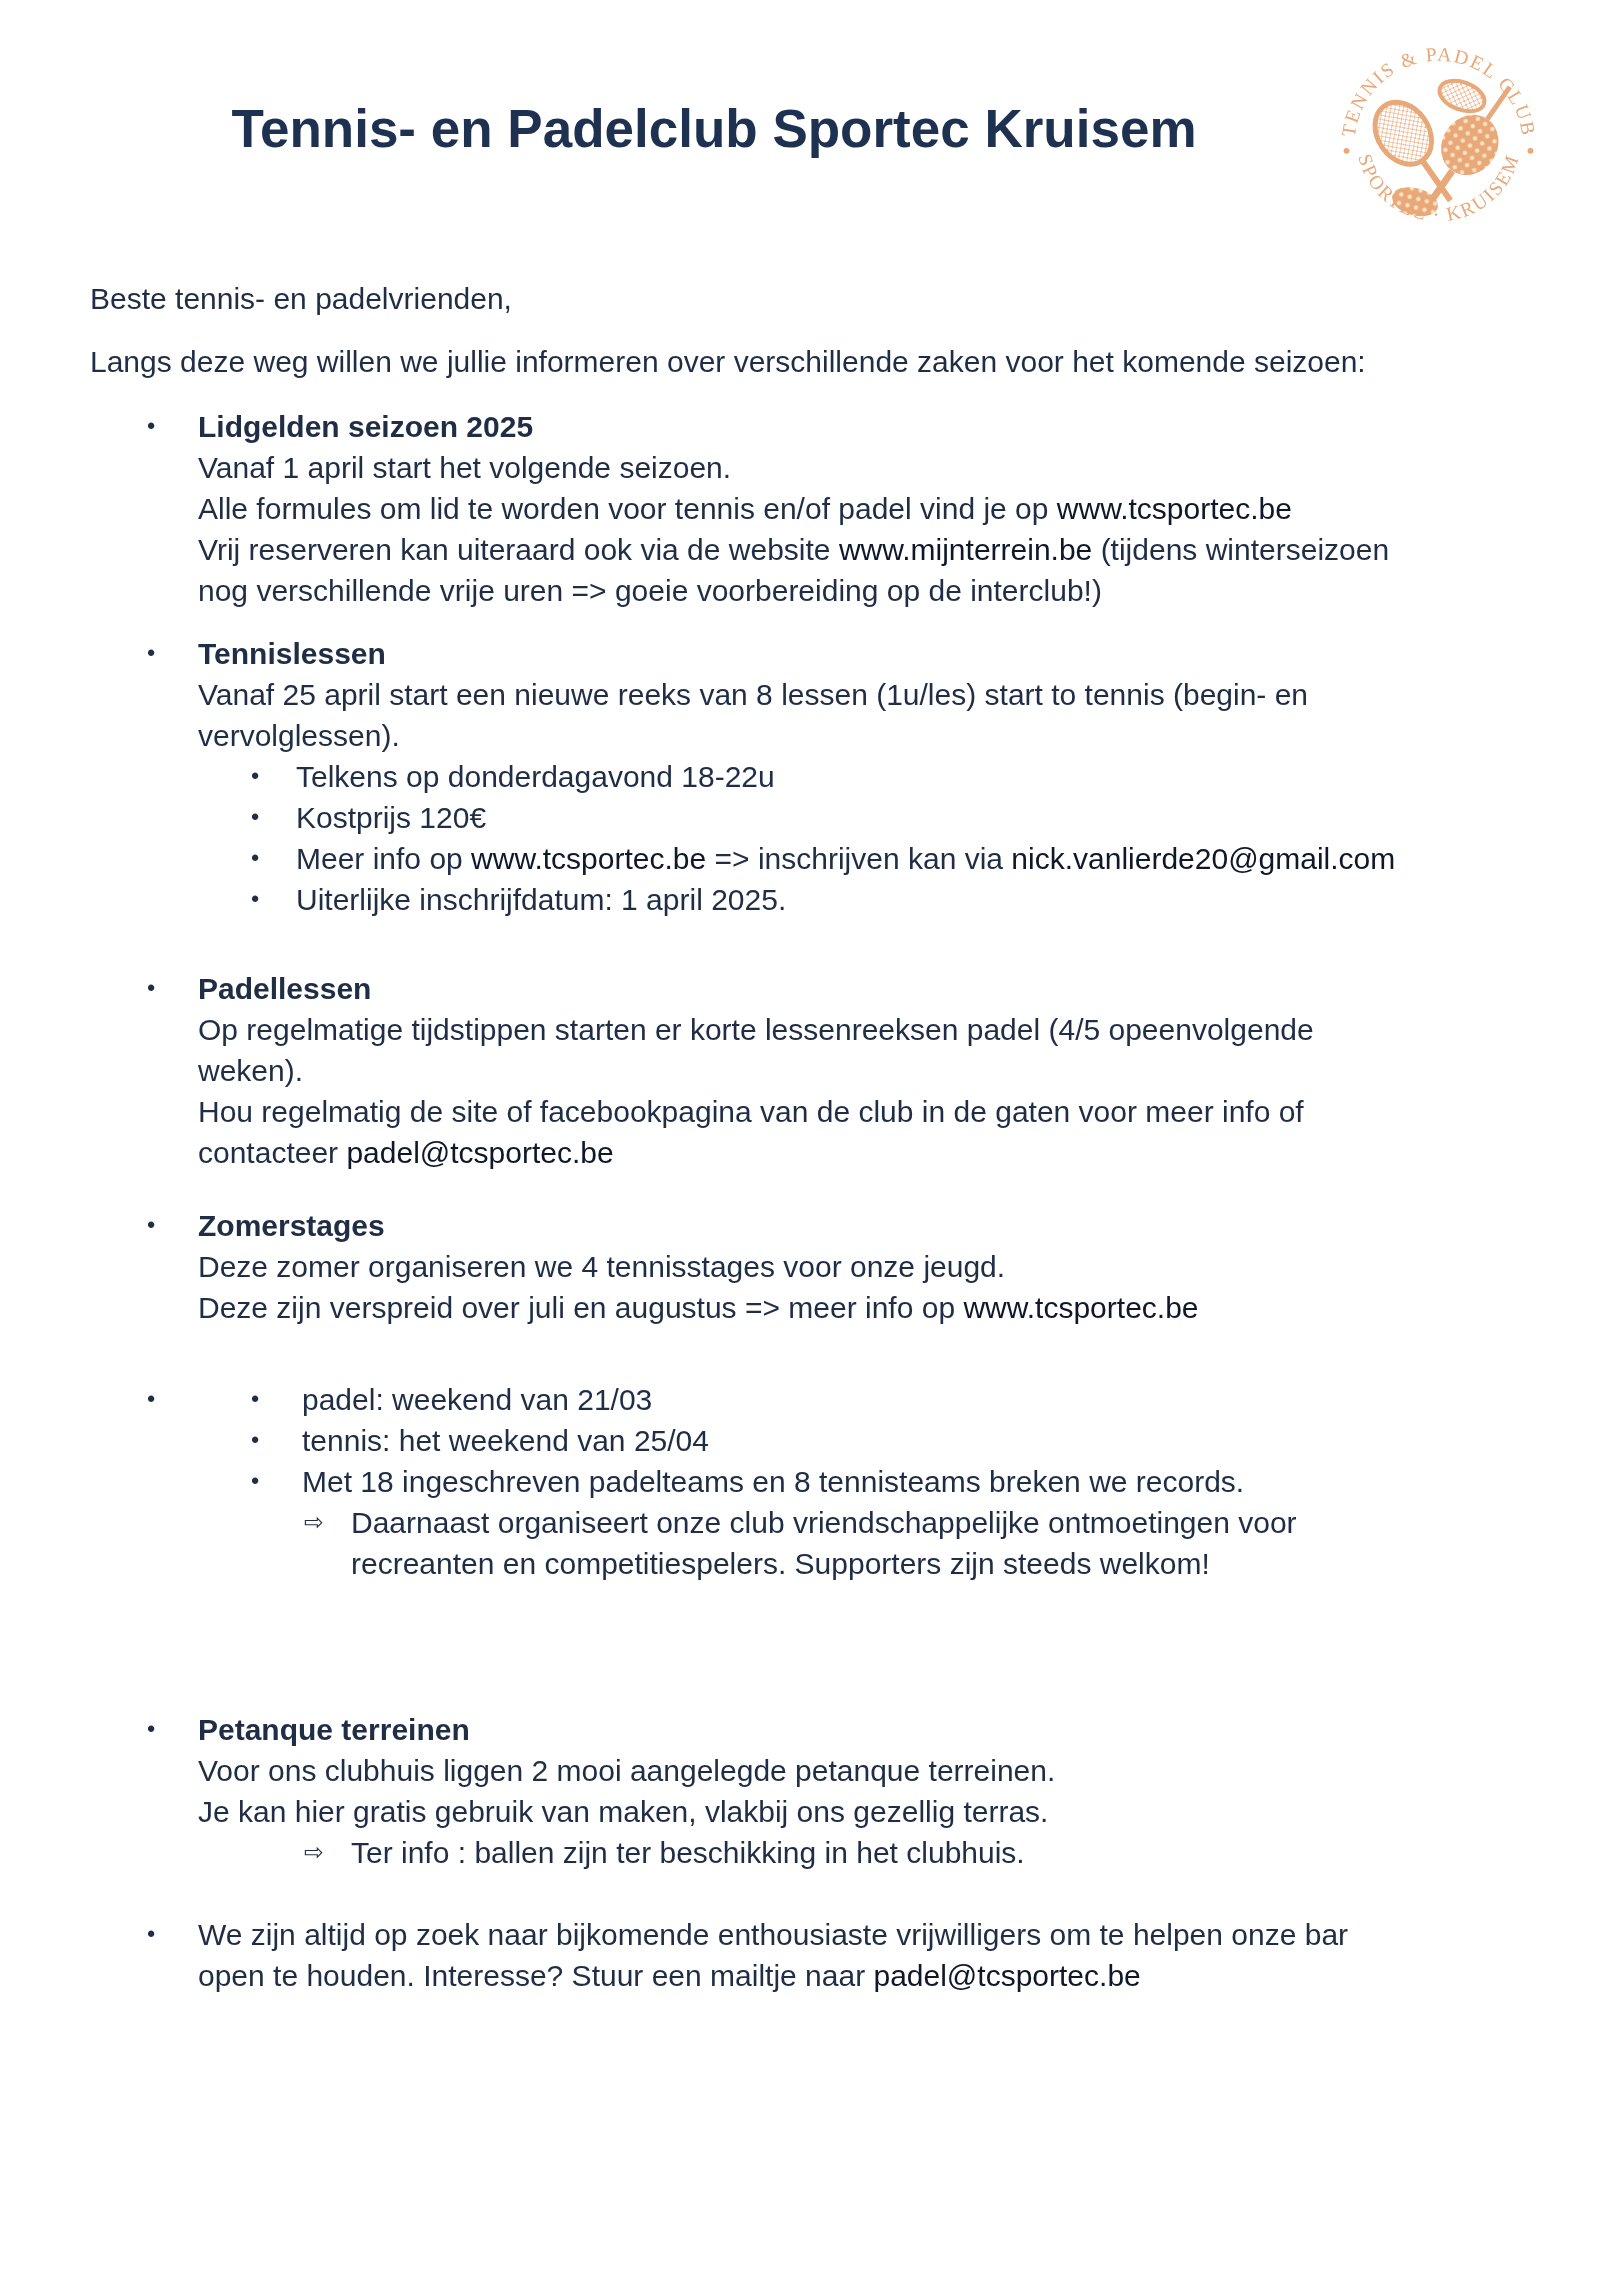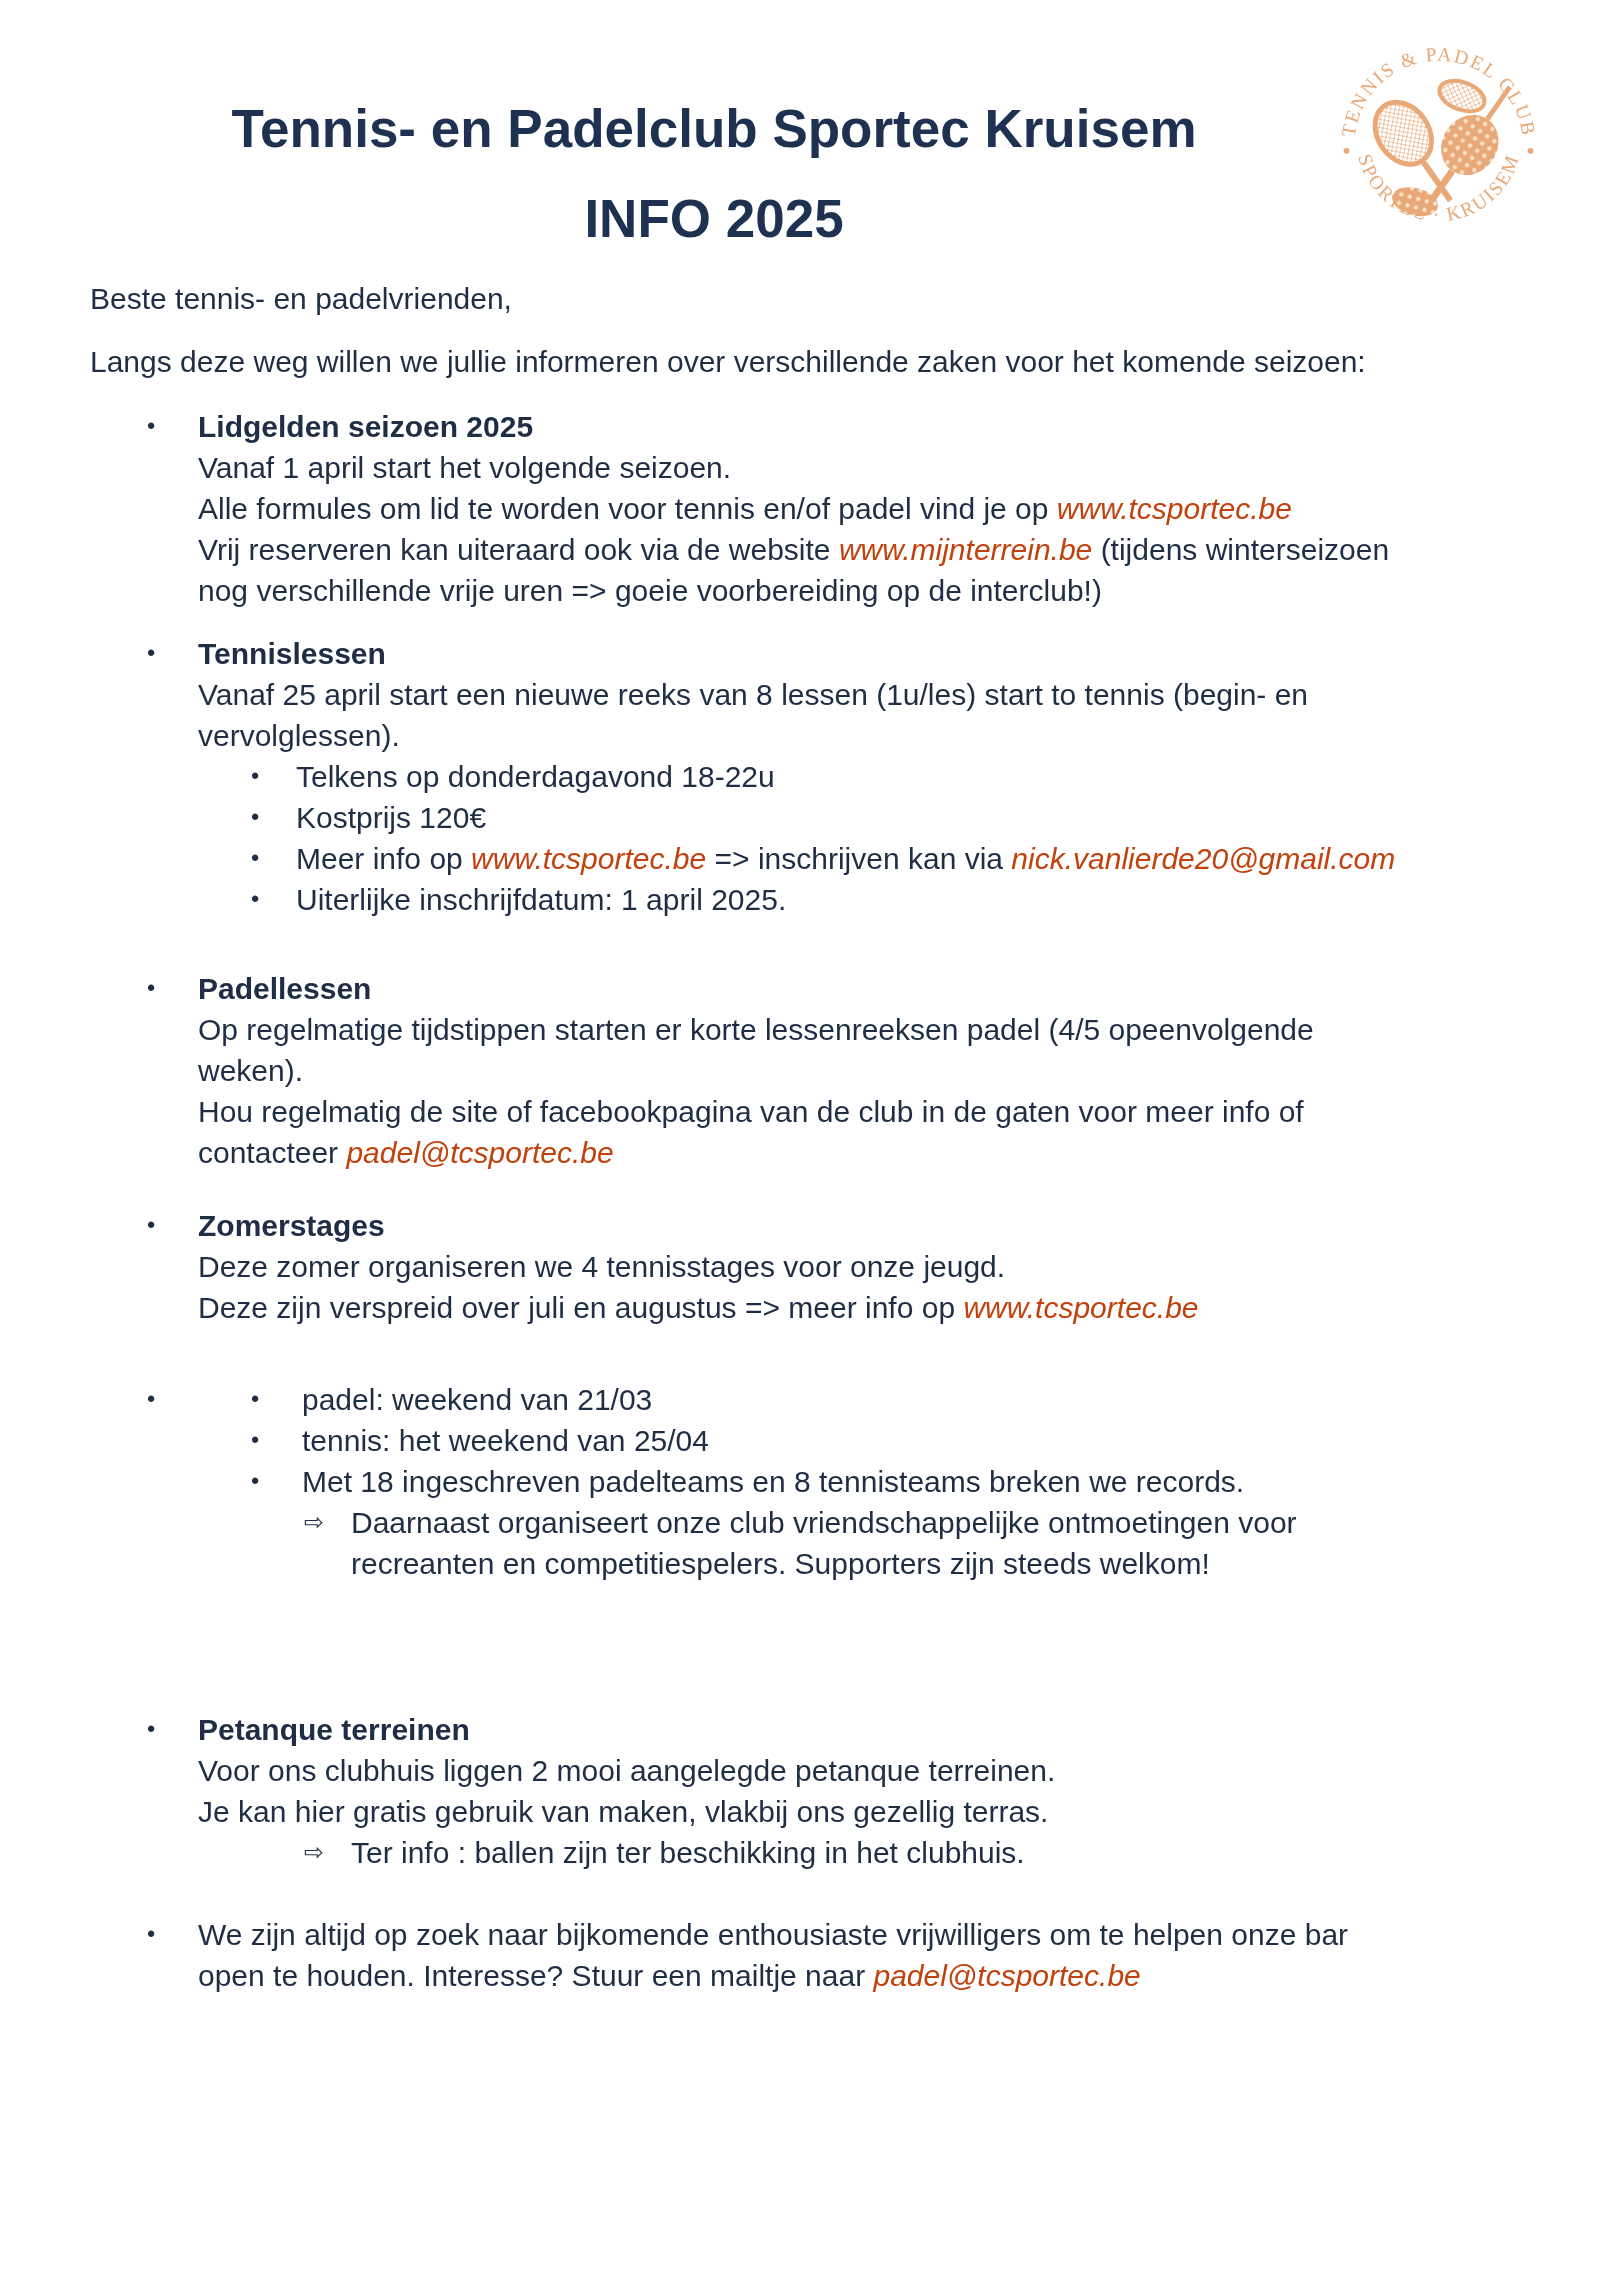--- a/index.html
+++ b/index.html
@@ -11,21 +11,21 @@
            font-weight: bold; color: #1e3150; font-size: 53px; margin: 0; }
   .title.t1 { top: 98px; }
   .title.t2 { top: 188px; }
   .p { position: absolute; left: 90px; font-size: 30px; line-height: 41px; margin: 0; white-space: nowrap; }
   .sec { position: absolute; left: 147px; width: 1421px; font-size: 30px; line-height: 41px; }
   .sec .bullet { position: absolute; left: 0; top: 0; width: 49px; font-size: 23.5px; }
   .sec .bullet::before { content: "\2022"; }
   .sec .body { margin-left: 51px; }
   .heading { font-weight: bold; }
   .line { white-space: nowrap; }
-  a.link { color: #c2410c; text-decoration: none; font-style: italic; }
+  a.link { color: #0f172a; text-decoration: none; }
   .sub { position: relative; margin-left: 49px; padding-left: 49px; white-space: nowrap; }
   .sub .dot { position: absolute; left: 3.9px; top: 0; font-size: 23.5px; }
   .sub .dot::before { content: "\2022"; }
   .arrow { position: relative; padding-left: 153px; white-space: nowrap; }
   .arrow .ar { position: absolute; left: 106px; top: 0; font-size: 23.5px; }
   .arrow2 { position: relative; padding-left: 153px; white-space: nowrap; }
 </style>
 </head>
 <body>
 
@@ -63,21 +63,20 @@
         <rect x="145" y="144" width="7" height="40" fill="#e8a878"></rect>
         <rect x="145" y="40" width="5" height="40" fill="#e8a878"></rect>
       </g>
 
       <ellipse cx="140" cy="62" rx="24" ry="14" fill="url(#mesh)" stroke="#e8a878" stroke-width="4" transform="rotate(20 140 62)"></ellipse>
       <ellipse cx="92" cy="170" rx="24" ry="14" fill="url(#holes)" transform="rotate(15 92 170)"></ellipse>
     </svg>
   </div>
 
   <h1 class="title t1">Tennis- en Padelclub Sportec Kruisem</h1>
-  <h2 class="title t2">INFO 2025</h2>
 
   <p class="p" style="top:278px;">Beste tennis- en padelvrienden,</p>
   <p class="p" style="top:341px;">Langs deze weg willen we jullie informeren over verschillende zaken voor het komende seizoen:</p>
 
   <div class="sec" style="top:406px;">
     <span class="bullet"></span>
     <div class="body">
       <div class="heading line">Lidgelden seizoen 2025</div>
       <div class="line">Vanaf 1 april start het volgende seizoen.</div>
       <div class="line"><span>Alle formules om lid te worden voor tennis en/of padel vind je op </span><a class="link">www.tcsportec.be</a></div>

